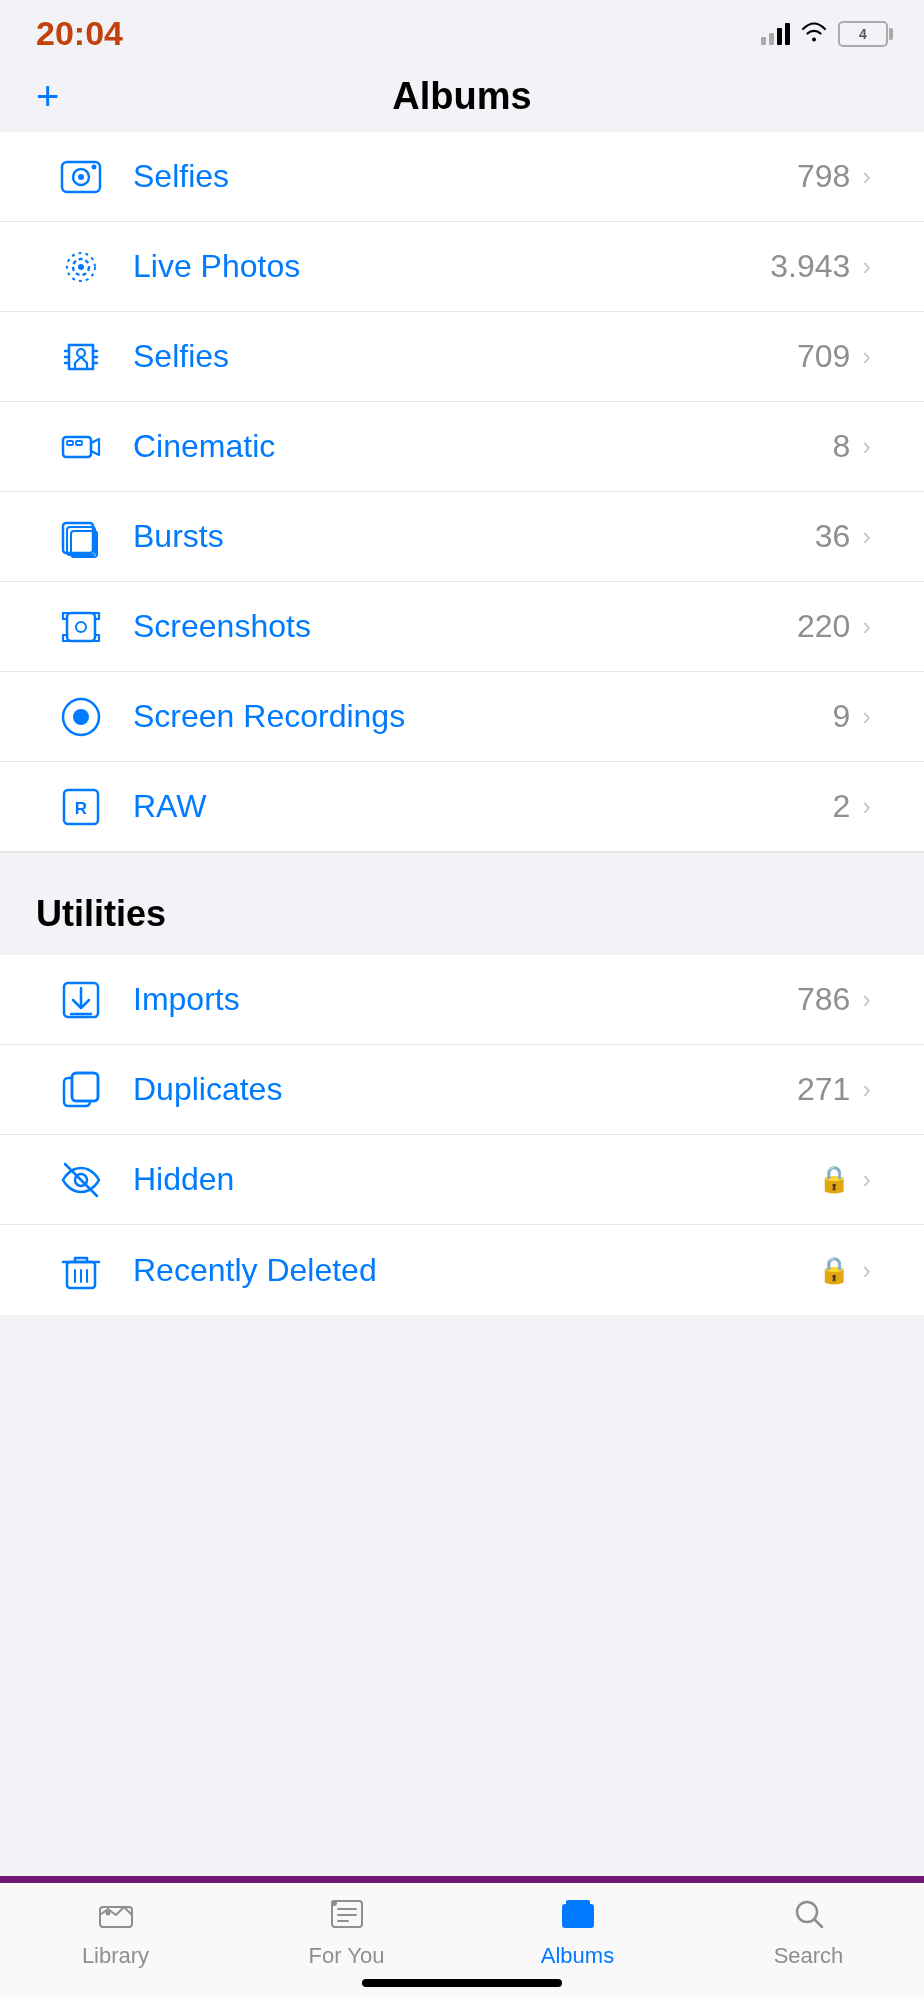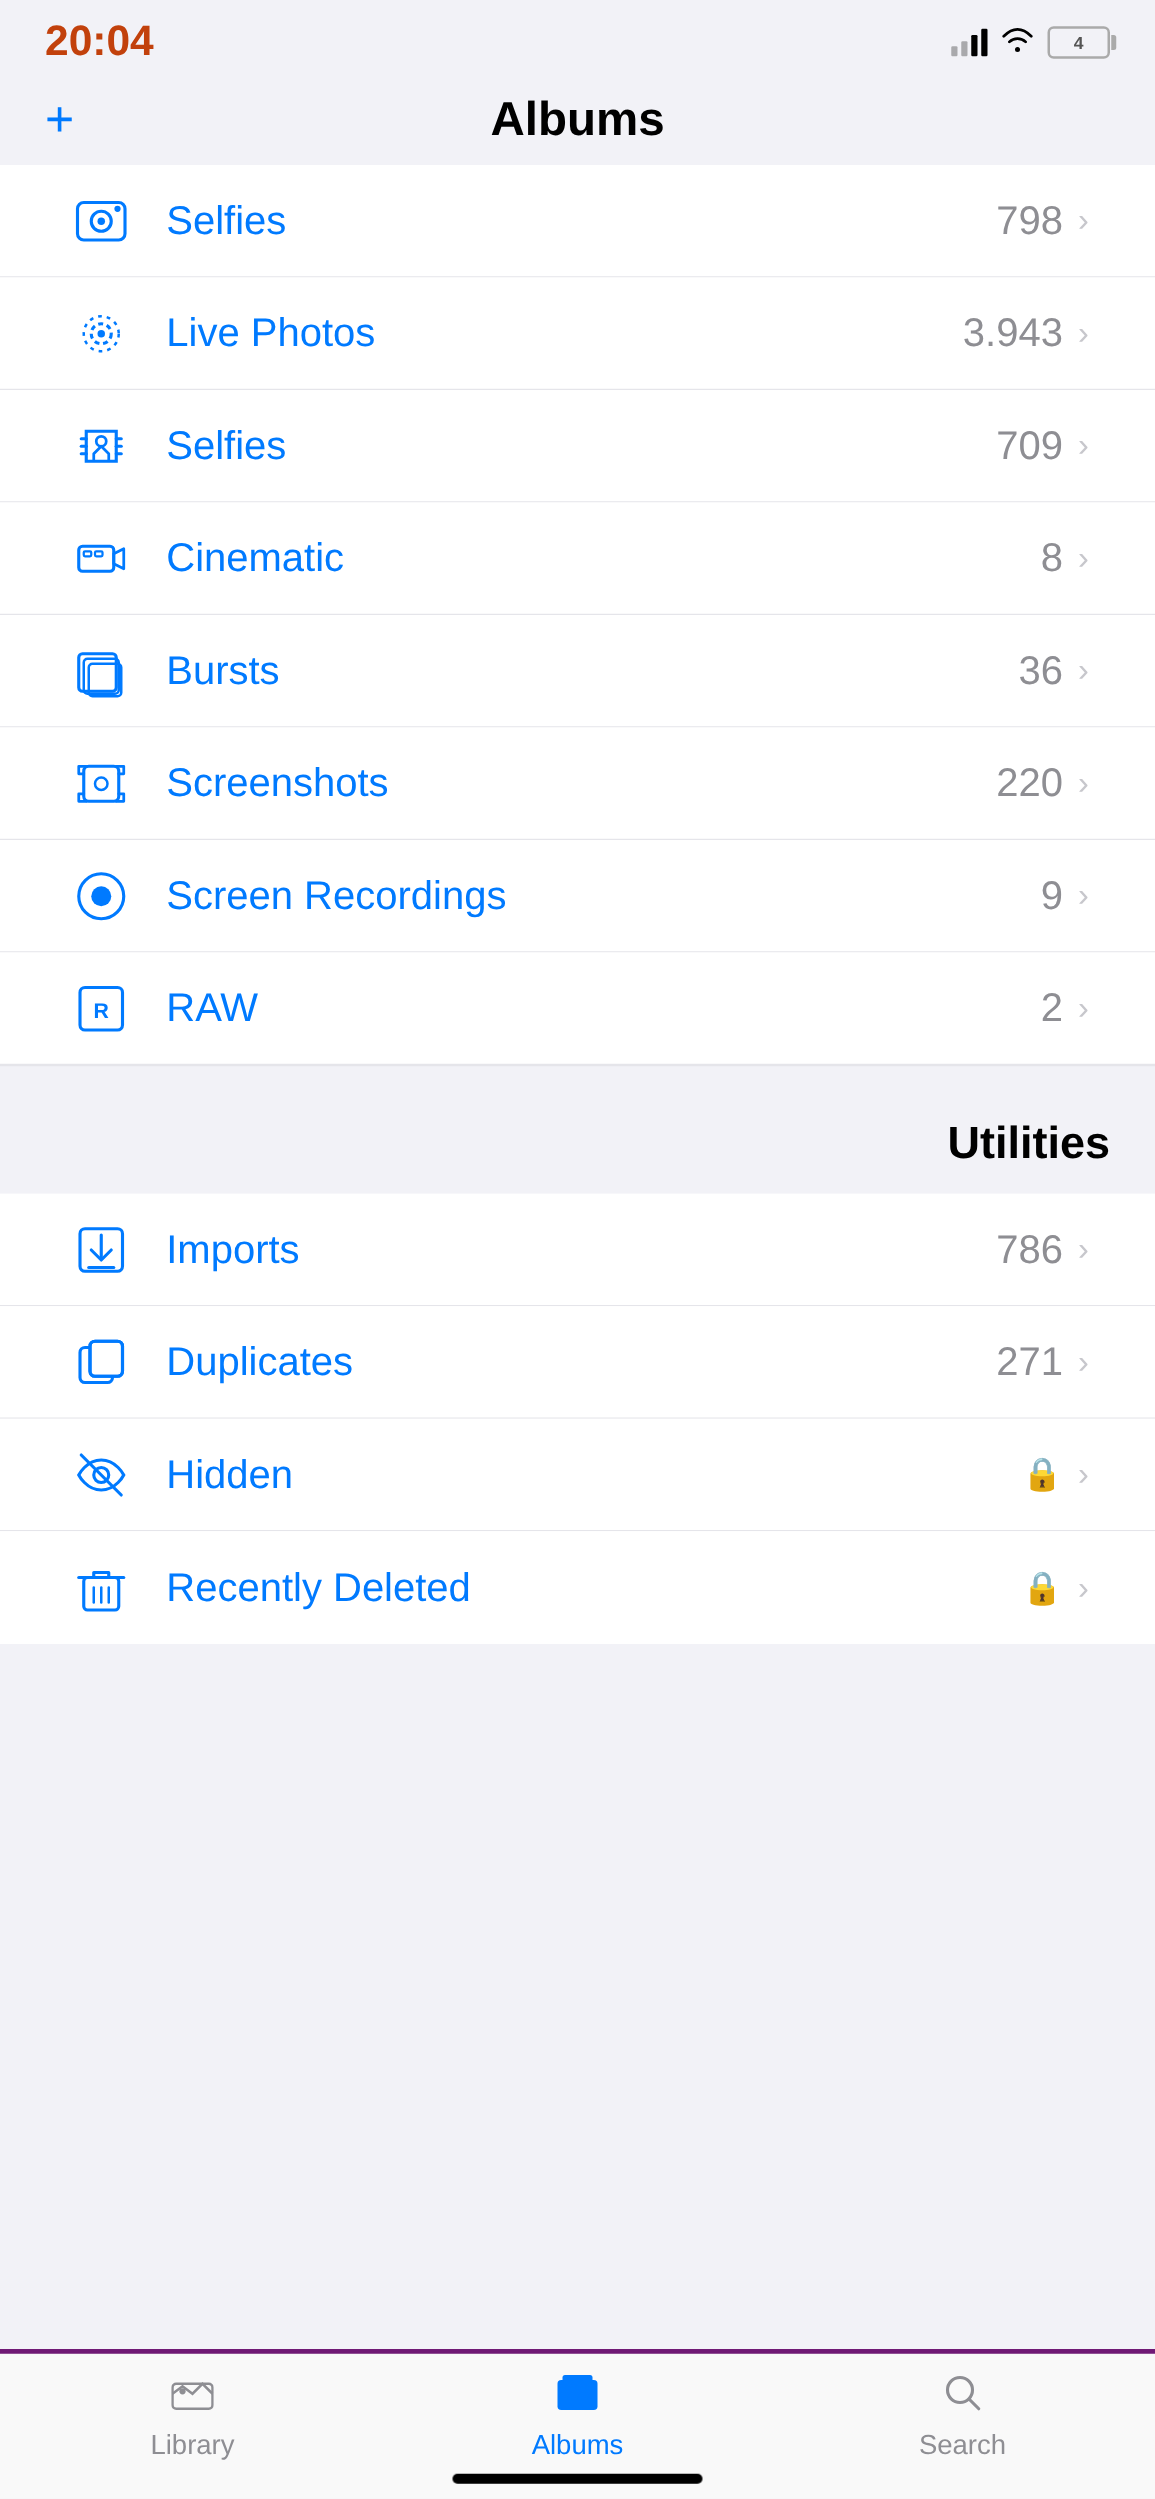--- a/index.html
+++ b/index.html
@@ -147,36 +147,35 @@
     .album-chevron {
       color: #c7c7cc;
       font-size: 26px;
     }
 
     
     .section-header {
       padding: 40px 36px 20px 36px;
       background: #f2f2f7;
       border-top: 1px solid #e5e5ea;
-      text-align: right;
     }
 
     .section-title {
       font-size: 36px;
       font-weight: 700;
       color: #000;
     }
 
     
     .tab-bar {
       position: fixed;
       bottom: 0;
       width: 924px;
       background: rgba(249,249,249,0.94);
-      border-top: 4px solid #701a75;
+      border-top: 7px solid #701a75;
       display: flex;
       align-items: center;
       justify-content: space-around;
       padding: 16px 0 30px 0;
     }
 
     .tab-item {
       display: flex;
       flex-direction: column;
       align-items: center;
@@ -440,20 +439,32 @@
     <span class="tab-icon">
       <svg width="34" height="30" viewBox="0 0 34 30" fill="none">
         <rect x="1" y="8" width="32" height="20" rx="3" stroke="#8e8e93" stroke-width="2"></rect>
         <path d="M1 16 L9 10 L17 16 L25 8 L33 16" stroke="#8e8e93" stroke-width="2" fill="none"></path>
         <circle cx="9" cy="14" r="2.5" fill="#8e8e93"></circle>
       </svg>
     </span>
     <span class="tab-label">Library</span>
   </div>
 
+  <div class="tab-item inactive">
+    <span class="tab-icon">
+      <svg width="34" height="30" viewBox="0 0 34 30" fill="none">
+        <rect x="2" y="2" width="30" height="26" rx="3" stroke="#8e8e93" stroke-width="2"></rect>
+        <line x1="8" y1="10" x2="26" y2="10" stroke="#8e8e93" stroke-width="2" stroke-linecap="round"></line>
+        <line x1="8" y1="16" x2="26" y2="16" stroke="#8e8e93" stroke-width="2" stroke-linecap="round"></line>
+        <line x1="8" y1="22" x2="18" y2="22" stroke="#8e8e93" stroke-width="2" stroke-linecap="round"></line>
+        <circle cx="4" cy="4" r="3" fill="#8e8e93"></circle>
+      </svg>
+    </span>
+    <span class="tab-label">For You</span>
+  </div>
 
   <div class="tab-item active">
     <span class="tab-icon">
       <svg width="34" height="30" viewBox="0 0 34 30" fill="none">
         <rect x="1" y="5" width="32" height="24" rx="3" fill="#007aff"></rect>
         <rect x="5" y="1" width="24" height="6" rx="2" fill="#007aff"></rect>
       </svg>
     </span>
     <span class="tab-label">Albums</span>
   </div>

